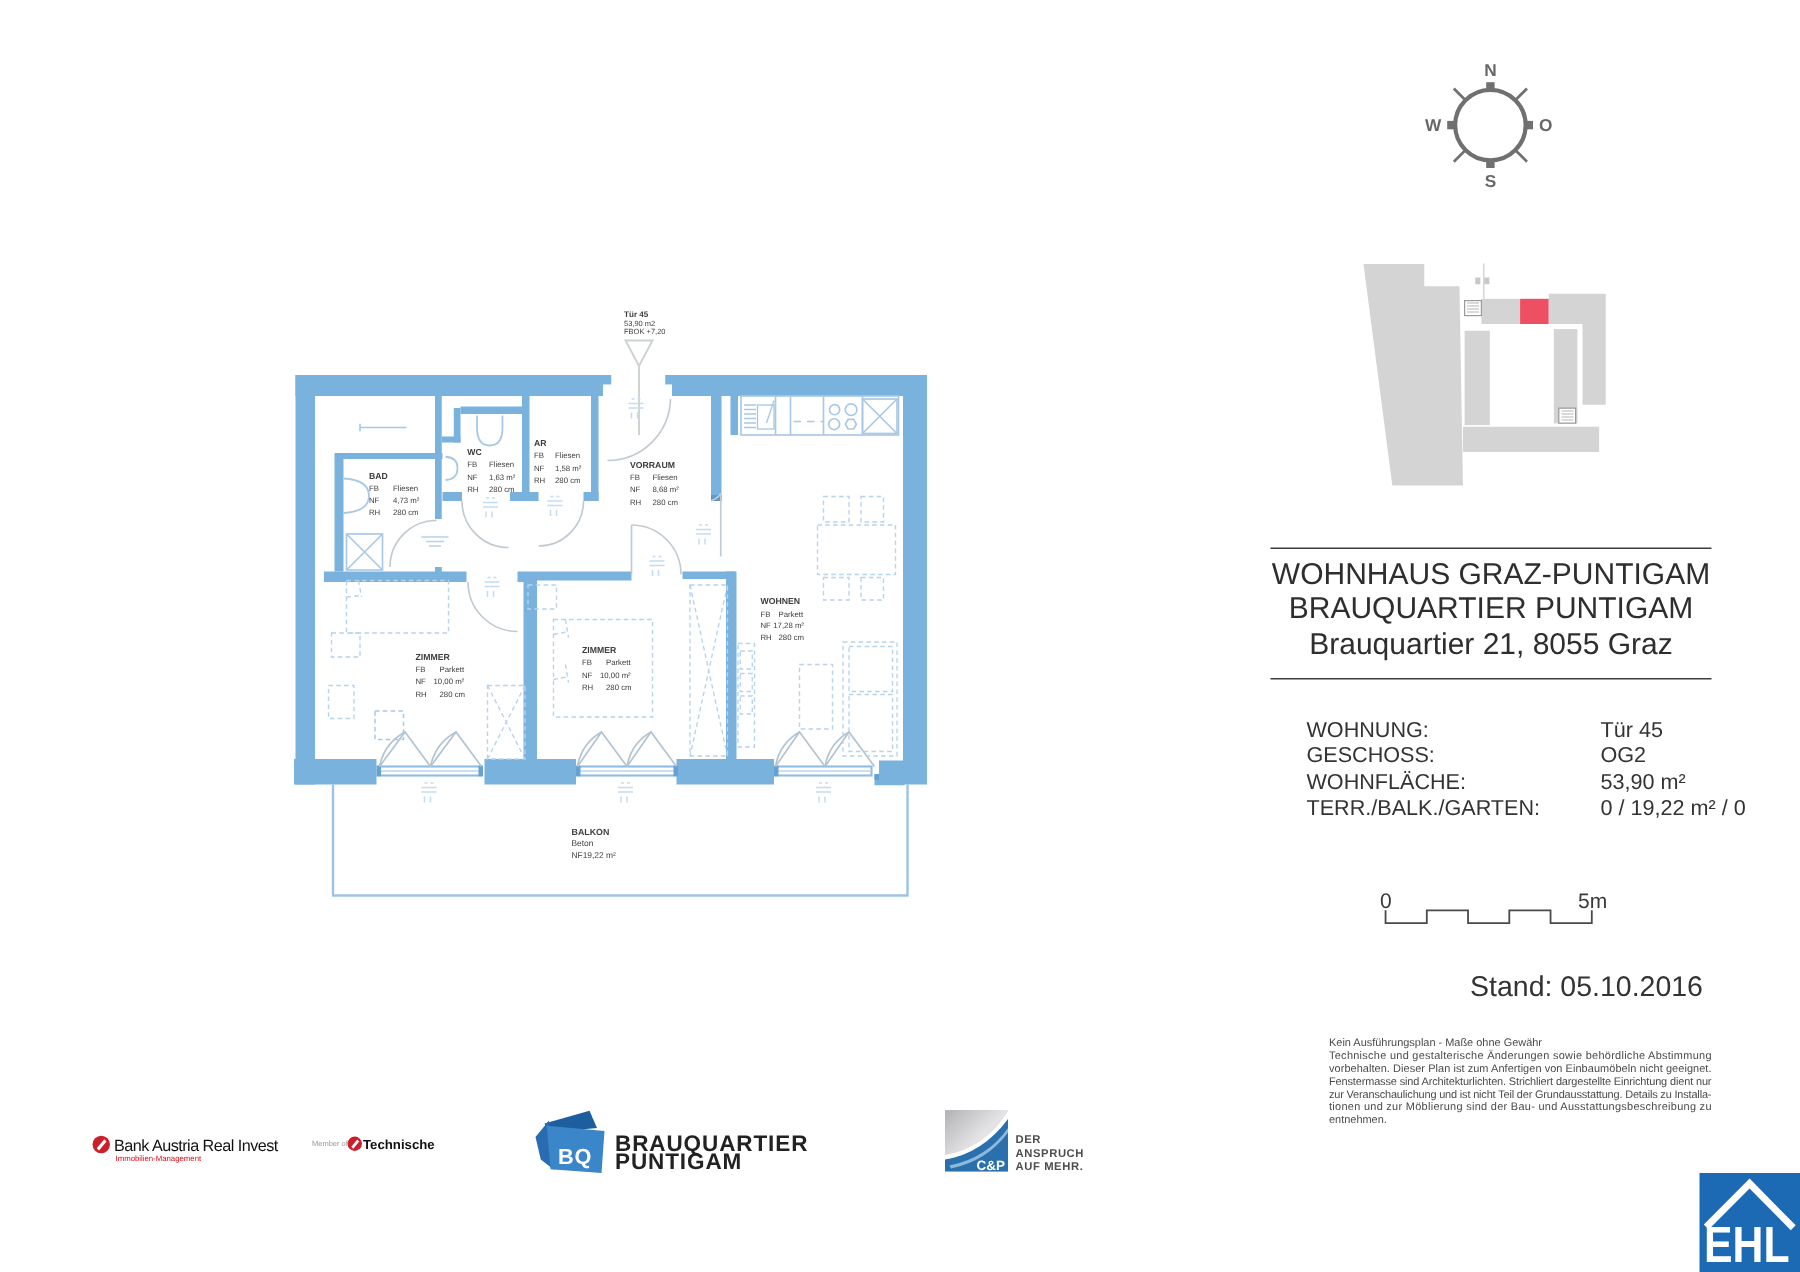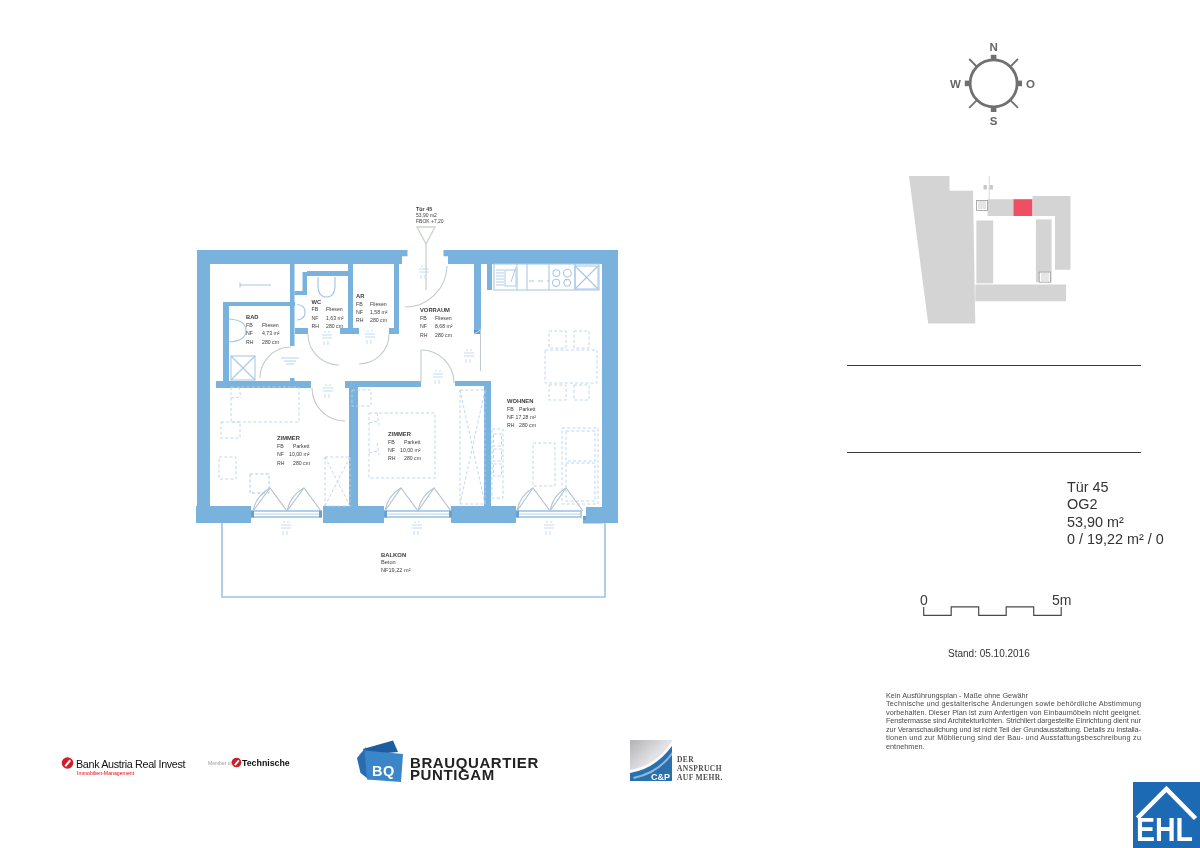--- a/index.html
+++ b/index.html
@@ -534,41 +534,43 @@
 
   <g>
     <rect x="1133" y="782" width="67" height="66" fill="#1b6ab3"></rect>
     <path d="M1137.5,818 L1166.4,789 L1195.5,818.5" fill="none" stroke="#ffffff" stroke-width="4.6"></path>
     <text x="1136" y="841" fill="#ffffff" font-weight="bold" font-size="34" textLength="57" lengthAdjust="spacingAndGlyphs">EHL</text>
   </g>
 </svg>
 
 <div class="abs" style="left:847px;top:364.5px;width:294px;height:1.6px;background:#3c3c3c"></div>
 
+<div class="abs" style="left:847px;top:372px;width:294px;text-align:center;font-size:20px;color:#2e2e2e;line-height:23.4px;white-space:nowrap">WOHNHAUS GRAZ-PUNTIGAM<br>BRAUQUARTIER PUNTIGAM<br>Brauquartier 21, 8055 Graz</div>
 
 <div class="abs" style="left:847px;top:451.5px;width:294px;height:1.6px;background:#3c3c3c"></div>
 
+<div class="abs" style="left:871px;top:479px;font-size:14.4px;color:#333;line-height:17.3px">WOHNUNG:<br>GESCHOSS:<br>WOHNFLÄCHE:<br>TERR./BALK./GARTEN:</div>
 <div class="abs" style="left:1067px;top:479px;font-size:14.4px;color:#333;line-height:17.3px">Tür 45<br>OG2<br>53,90 m²<br>0 / 19,22 m² / 0</div>
 
-<div class="abs" style="left:948px;top:648px;font-size:10px;color:#333">Stand: 05.10.2016</div>
+<div class="abs" style="left:980px;top:648px;font-size:19px;color:#333">Stand: 05.10.2016</div>
 
 <svg class="abs" style="left:886px;top:691px" width="258" height="70" viewBox="0 0 258 70">
 <g fill="#4a4a4a" font-size="7.3">
 <text x="0" y="6.5">Kein Ausführungsplan - Maße ohne Gewähr</text>
 <text x="0" y="15.05" textLength="255" lengthAdjust="spacing">Technische und gestalterische Änderungen sowie behördliche Abstimmung</text>
 <text x="0" y="23.6" textLength="255" lengthAdjust="spacing">vorbehalten. Dieser Plan ist zum Anfertigen von Einbaumöbeln nicht geeignet.</text>
 <text x="0" y="32.15" textLength="255" lengthAdjust="spacing">Fenstermasse sind Architekturlichten. Strichliert dargestellte Einrichtung dient nur</text>
 <text x="0" y="40.7" textLength="255" lengthAdjust="spacing">zur Veranschaulichung und ist nicht Teil der Grundausstattung. Details zu Installa-</text>
 <text x="0" y="49.25" textLength="255" lengthAdjust="spacing">tionen und zur Möblierung sind der Bau- und Ausstattungsbeschreibung zu</text>
 <text x="0" y="57.8">entnehmen.</text>
 </g>
 </svg>
 
 <div class="abs" style="left:76px;top:758px;font-size:10.8px;font-weight:normal;color:#111;letter-spacing:-0.35px;white-space:nowrap">Bank Austria Real Invest</div>
 <div class="abs" style="left:77px;top:769.5px;font-size:5.2px;color:#e30613">Immobilien-Management</div>
 <div class="abs" style="left:208px;top:760px;font-size:5px;color:#999">Member of</div>
 <div class="abs" style="left:242px;top:757.5px;font-size:8.8px;font-weight:bold;color:#111">Technische</div>
 
 <div class="abs" style="left:410px;top:757px;font-size:15px;font-weight:bold;color:#222;letter-spacing:0.6px;line-height:11.5px">BRAUQUARTIER<br>PUNTIGAM</div>
 
-<div class="abs" style="left:677px;top:756px;font-size:7.5px;font-weight:bold;color:#4d4d4d;letter-spacing:0.4px;line-height:8.8px;font-family:Liberation Serif, serif">DER<br>ANSPRUCH<br>AUF MEHR.</div>
+<div class="abs" style="left:677px;top:756px;font-size:7.5px;font-weight:bold;color:#4d4d4d;letter-spacing:0.4px;line-height:8.8px;font-family:Liberation Sans, sans-serif">DER<br>ANSPRUCH<br>AUF MEHR.</div>
 
 </div>
 
 </body></html>

